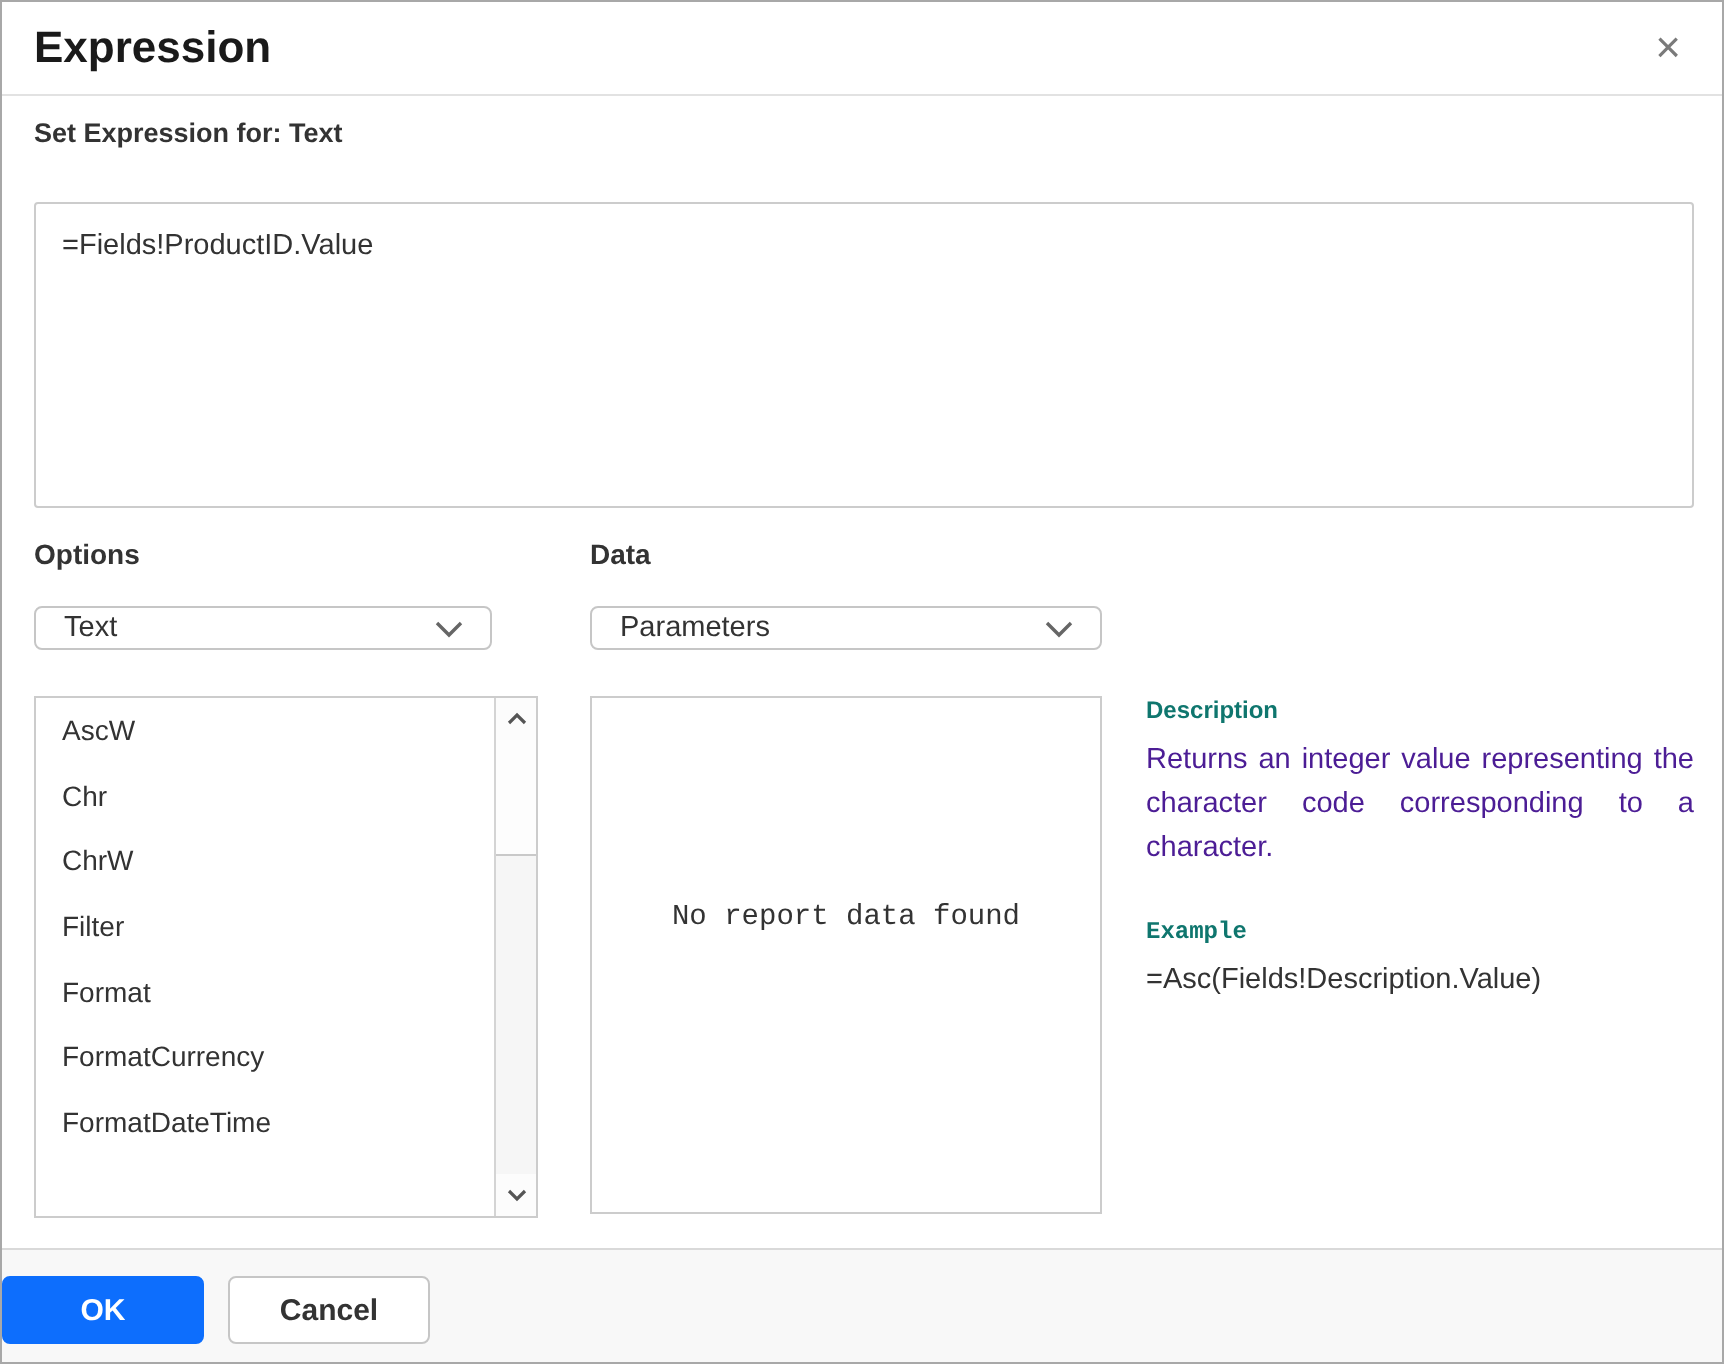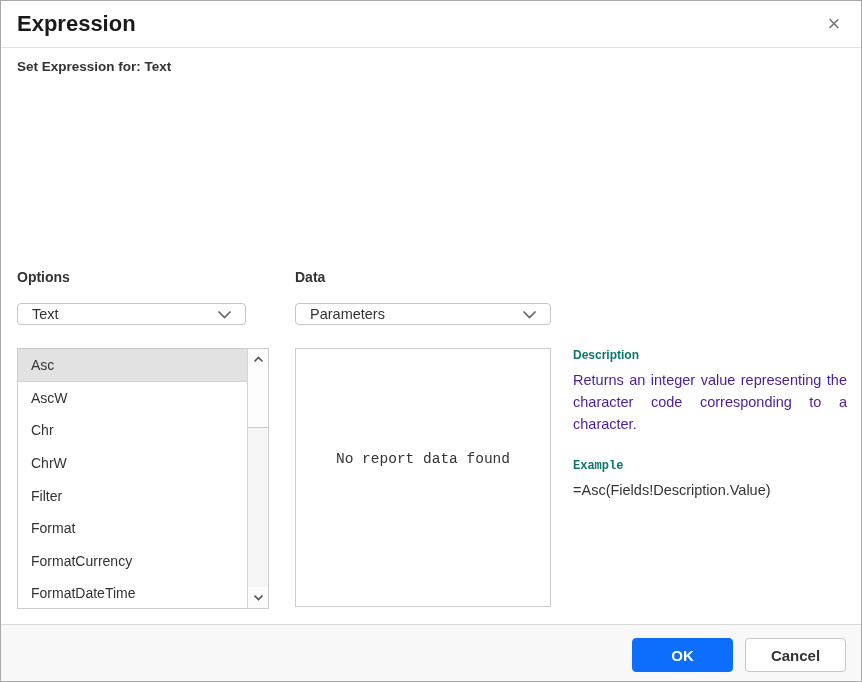--- a/index.html
+++ b/index.html
@@ -213,21 +213,21 @@
     color: #333;
   }
   
   .footer {
     position: absolute;
     left: 0; right: 0; bottom: 0;
     top: 623px;
     background: #f8f8f8;
     border-top: 1px solid #d9d9d9;
     display: flex;
-    justify-content: flex-end;
+    justify-content: flex-start;
     align-items: flex-start;
     padding-top: 13px;
     padding-right: 15px;
     gap: 12px;
     box-sizing: border-box;
   }
   .btn {
     height: 34px;
     min-width: 101px;
     box-sizing: border-box;
@@ -256,20 +256,21 @@
 
 <div class="dialog">
 
   <div class="header">
     <div class="title">Expression</div>
     <div class="close-btn">×</div>
   </div>
 
   <div class="set-expr-label">Set Expression for: Text</div>
 
+  <textarea class="expr-area" spellcheck="false" style="">=Fields!ProductID.Value</textarea>
 
   <div class="col-label options-label">Options</div>
   <div class="col-label data-label">Data</div>
 
   <div class="dropdown options-dropdown">
     <span class="dd-text">Text</span>
     <span class="dd-chevron">
       <svg width="15" height="9" viewBox="0 0 15 9">
           <polyline points="1.5,1.5 7.5,7.5 13.5,1.5" fill="none" stroke="#666" stroke-width="1.7"></polyline>
         </svg>
@@ -281,21 +282,20 @@
     <span class="dd-chevron">
       <svg width="15" height="9" viewBox="0 0 15 9">
           <polyline points="1.5,1.5 7.5,7.5 13.5,1.5" fill="none" stroke="#666" stroke-width="1.7"></polyline>
         </svg>
     </span>
   </div>
 
   <div class="fn-list">
     <div class="fn-items">
 
-    <div class="fn-item selected">Asc</div>
         <div class="fn-item">AscW</div>
         <div class="fn-item">Chr</div>
         <div class="fn-item">ChrW</div>
         <div class="fn-item">Filter</div>
         <div class="fn-item">Format</div>
         <div class="fn-item">FormatCurrency</div>
         <div class="fn-item">FormatDateTime</div>
       </div>
     <div class="fn-scrollbar">
       <div class="sb-btn sb-up">

